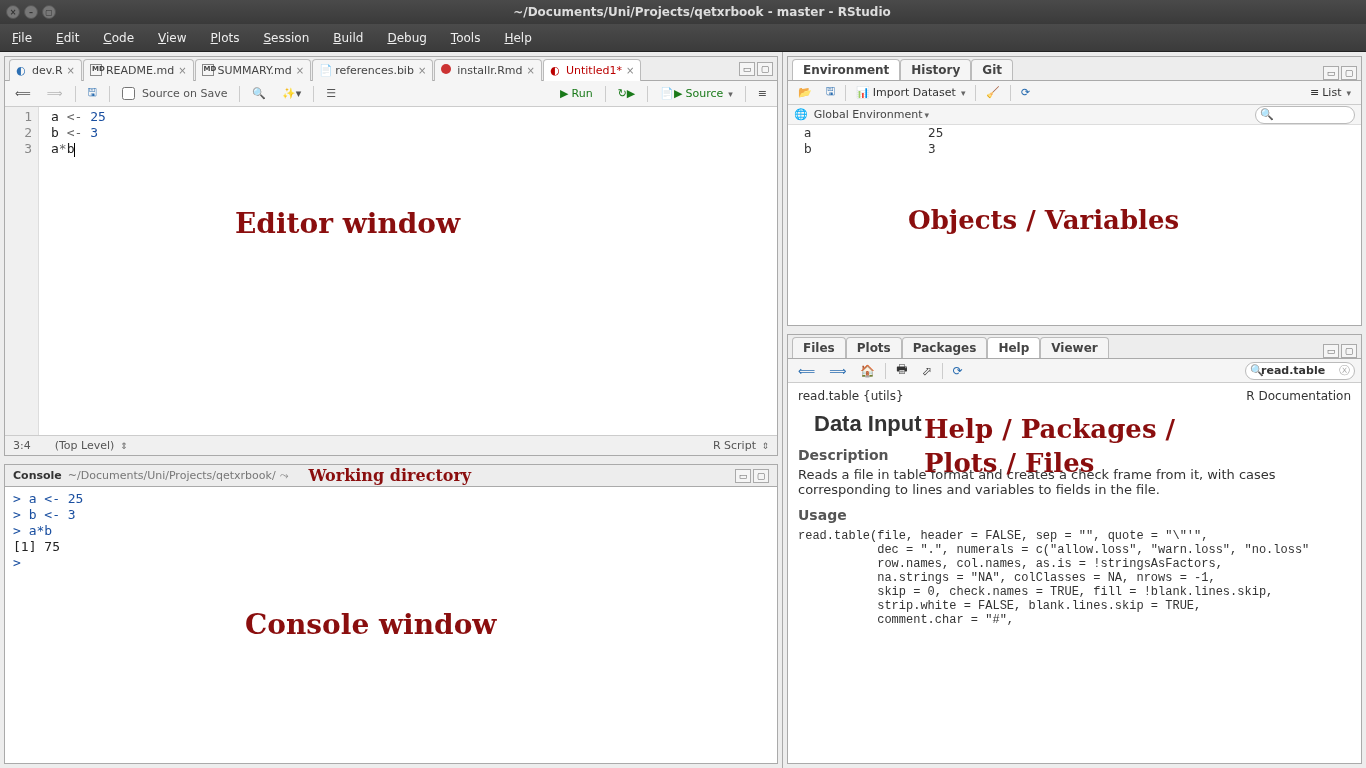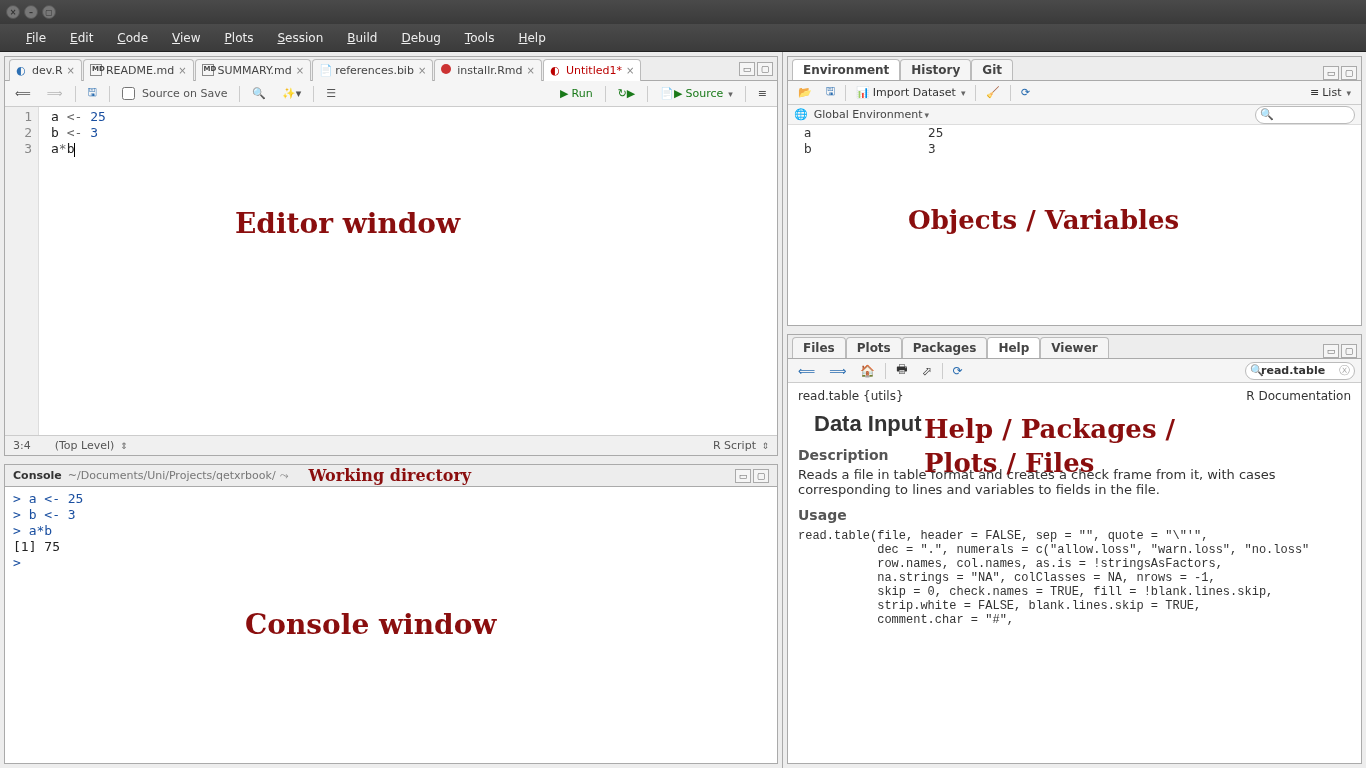--- a/index.html
+++ b/index.html
@@ -1,21 +1,21 @@
 <!DOCTYPE html>
 <html><head>
 <meta charset="utf-8">
 <style>
 * { box-sizing: border-box; margin: 0; padding: 0; }
 body { font-family: "DejaVu Sans", "Liberation Sans", Arial, sans-serif; font-size: 12px; background: #ededed; color: #333; overflow: hidden; width: 1366px; height: 768px; }
 .titlebar { background: linear-gradient(#4a4a4a,#3a3a3a); color: #ddd; height: 24px; display: flex; align-items: center; padding: 0 6px; font-size: 12px; font-weight: bold; }
 .win-buttons { display: flex; gap: 4px; margin-right: 8px; }
 .win-btn { width: 14px; height: 14px; border-radius: 50%; background: #777; border: 1px solid #555; display:flex;align-items:center;justify-content:center;font-size:8px;color:#333;}
 .titlebar-title { flex: 1; text-align: center; }
-.menubar { background: linear-gradient(#4b4b4b,#3b3b3b); color: #eee; height: 28px; display: flex; align-items: center; padding: 0 14px; gap: 0; border-bottom: 1px solid #222; }
+.menubar { background: linear-gradient(#4b4b4b,#3b3b3b); color: #eee; height: 28px; display: flex; align-items: center; padding: 0 0; gap: 0; border-bottom: 1px solid #222; }
 .menubar span { padding: 4px 12px; cursor: pointer; }
 .menubar span:first-letter { text-decoration: underline; }
 .workspace { display: flex; height: calc(768px - 24px - 28px); }
 .left-col { width: 782px; display: flex; flex-direction: column; }
 .right-col { flex: 1; display: flex; flex-direction: column; border-left: 1px solid #aaa; }
 .pane { background: #fff; border: 1px solid #aaa; margin: 4px; display: flex; flex-direction: column; position: relative; }
 .tabstrip { background: #ededed; border-bottom: 1px solid #aaa; display: flex; align-items: center; height: 24px; padding: 0 4px; gap: 1px; }
 .tab { background: #f5f5f5; border: 1px solid #bbb; border-bottom: none; border-radius: 4px 4px 0 0; padding: 2px 6px; display: flex; align-items: center; gap: 4px; font-size: 11px; color: #444; height: 22px; margin-top:2px; cursor:pointer;}
 .tab.active { background: #fff; font-weight: normal; }
 .tab .fname { }
@@ -70,20 +70,21 @@
 </style>
 </head>
 <body>
 
 <div class="titlebar">
   <div class="win-buttons">
     <div class="win-btn">×</div>
     <div class="win-btn">–</div>
     <div class="win-btn">▢</div>
   </div>
+  <div class="titlebar-title">~/Documents/Uni/Projects/qetxrbook - master - RStudio</div>
   <div style="width:20px"></div>
 </div>
 
 <div class="menubar" id="menubar">
     <span>File</span>
     <span>Edit</span>
     <span>Code</span>
     <span>View</span>
     <span>Plots</span>
     <span>Session</span>

